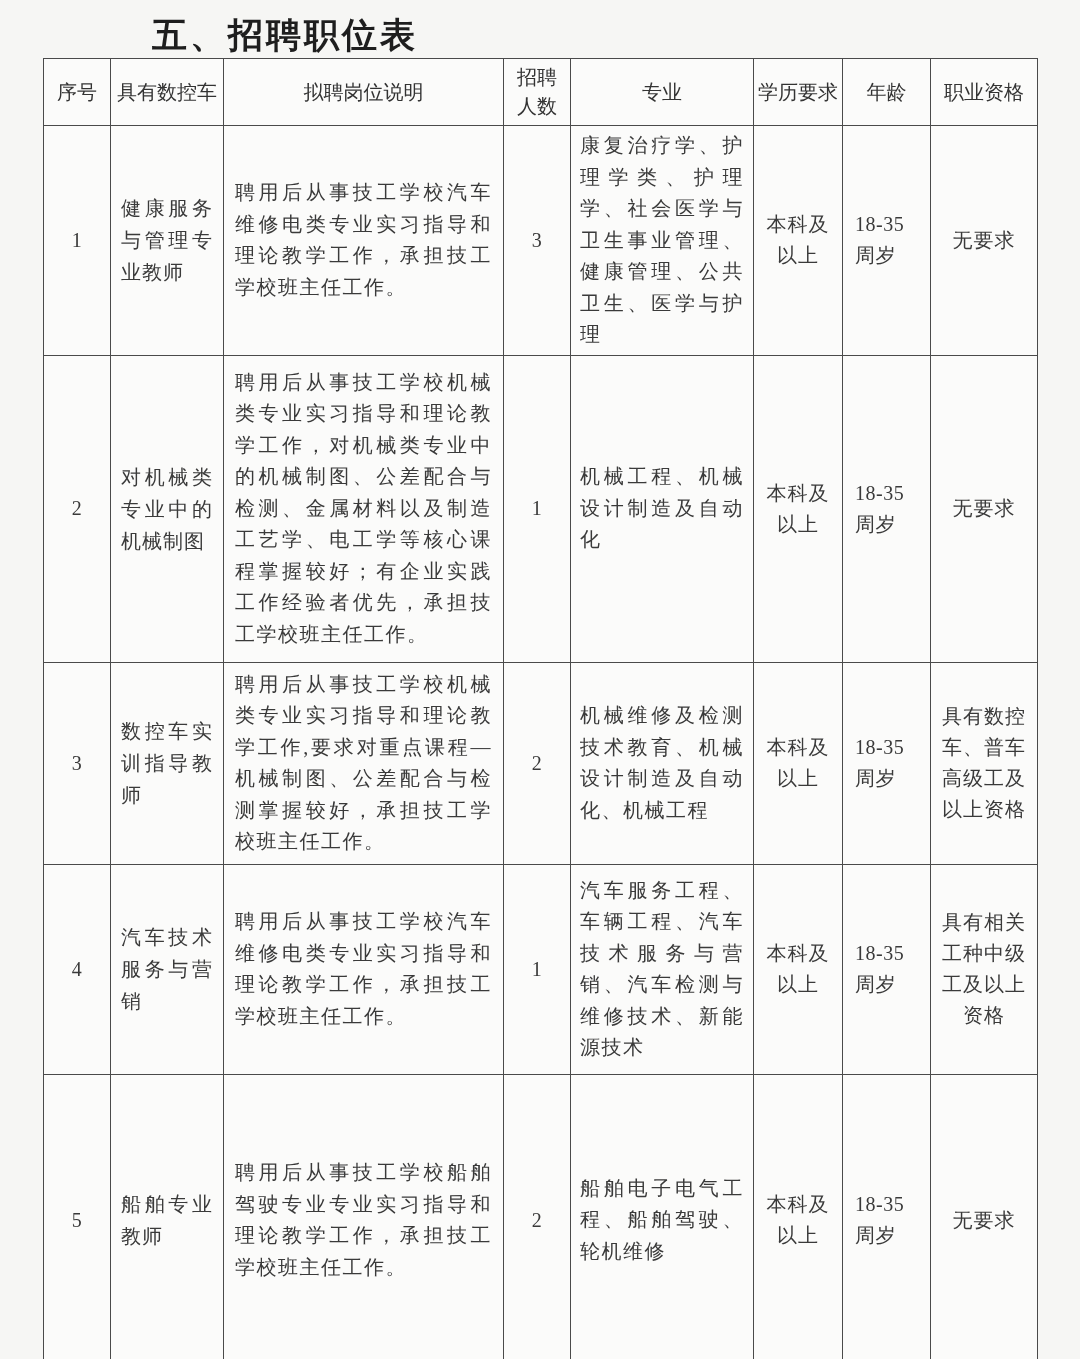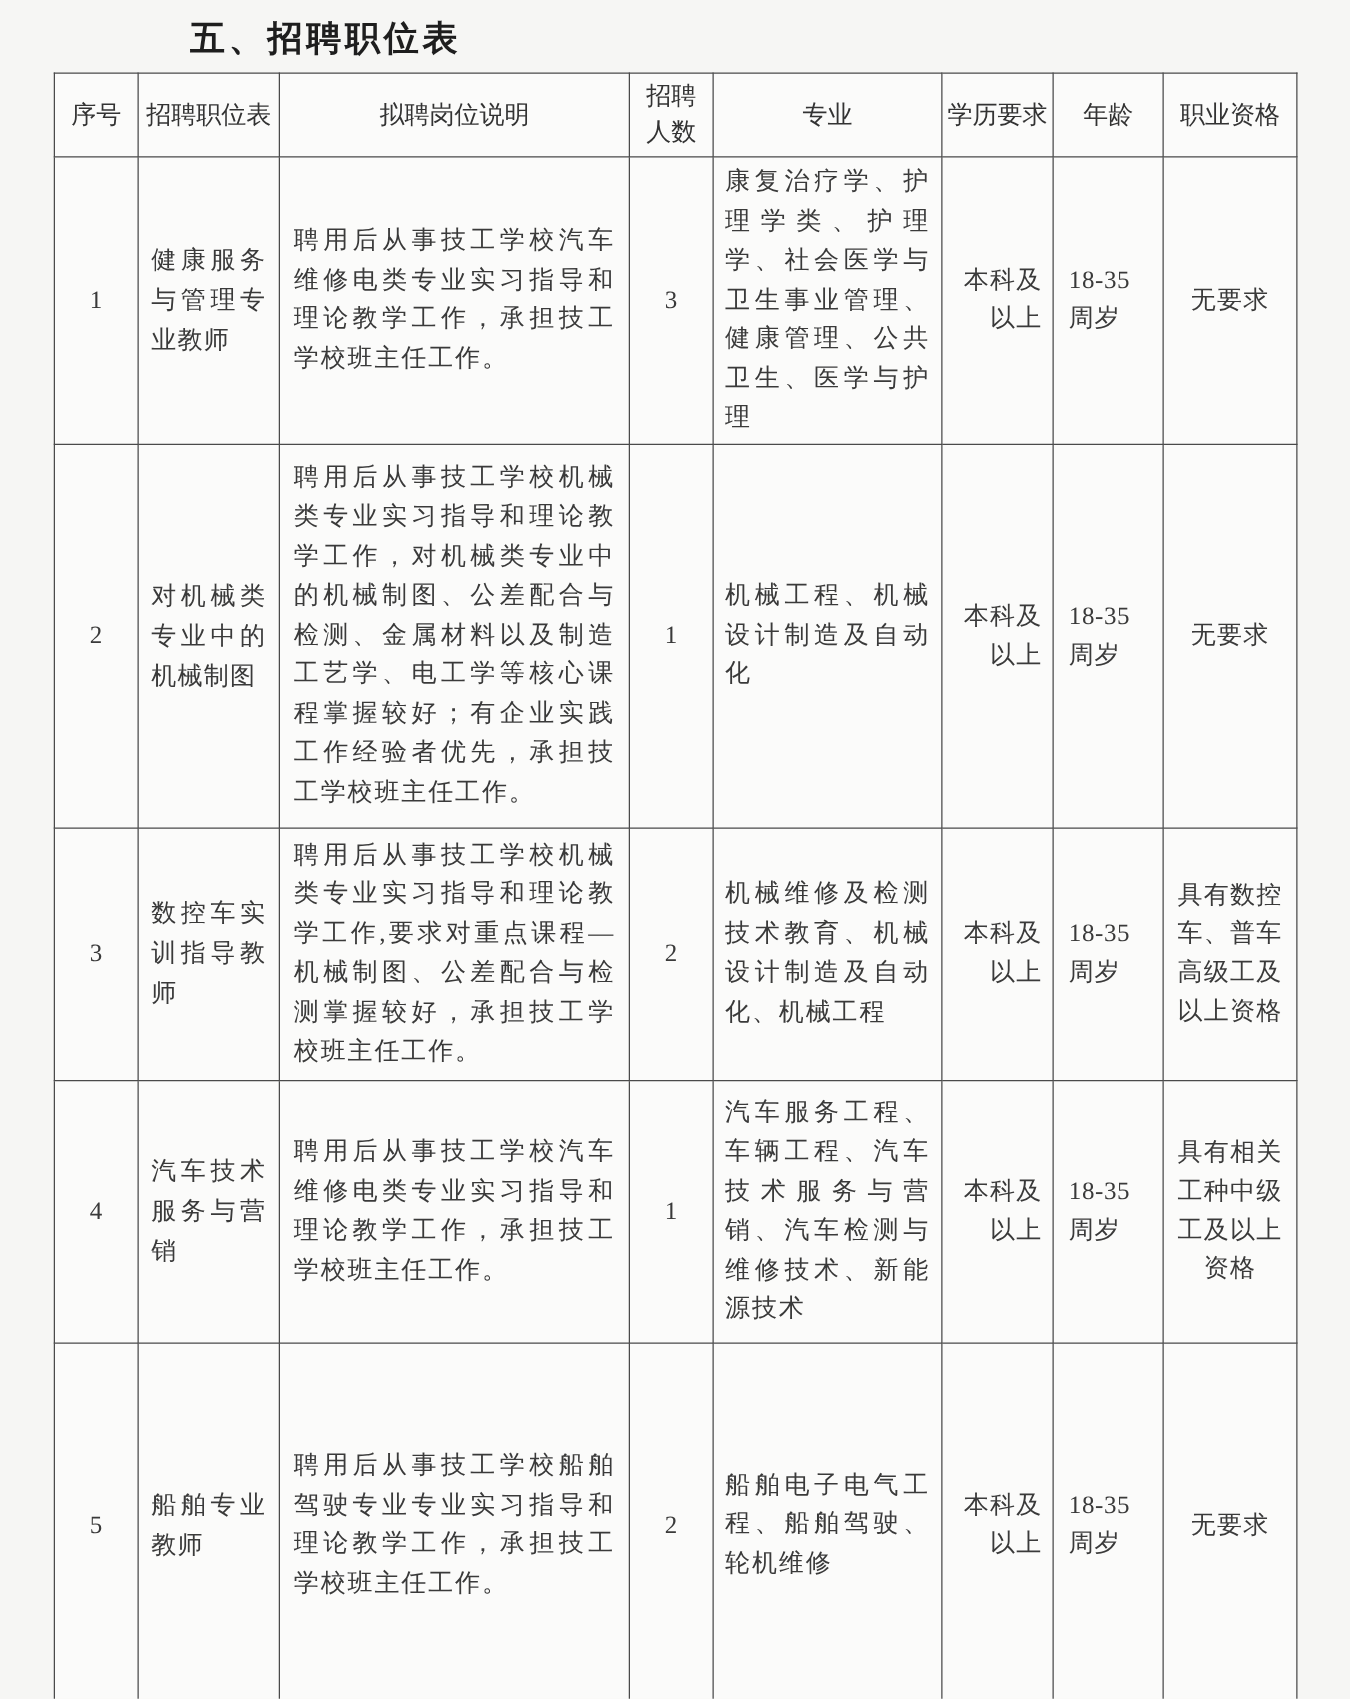--- a/index.html
+++ b/index.html
@@ -14,21 +14,21 @@
   .page {
     position: relative;
     width: 1080px; height: 1359px;
     overflow: hidden;
   }
   .doc-title {
     position: absolute;
     left: 152px; top: 12px;
     font-family: "Liberation Sans", sans-serif;
     font-weight: 700;
-    font-size: 28px;
+    font-size: 35px;
     color: #1e1e1e;
     letter-spacing: 3px;
   }
   table.job-table {
     position: absolute;
     left: 43px; top: 58px;
     width: 994px;
     border-collapse: collapse;
     table-layout: fixed;
     background: #fbfbfa;
@@ -68,21 +68,21 @@
     line-height: 31.5px;
     letter-spacing: 1.5px;
   }
   td.c-major {
     text-align: justify;
     padding: 4px 9px;
     line-height: 31.5px;
     letter-spacing: 1.5px;
   }
   td.c-edu {
-    text-align: right;
+    text-align: center;
     padding: 4px 8px;
     line-height: 31px;
     letter-spacing: 1px;
   }
   td.c-age {
     text-align: left;
     padding: 4px 12px;
     line-height: 31px;
     letter-spacing: 0.5px;
   }
@@ -107,21 +107,21 @@
       <col style="width:280px">
       <col style="width:67px">
       <col style="width:183px">
       <col style="width:89px">
       <col style="width:88px">
       <col style="width:107px">
     </colgroup>
     <tbody>
       <tr class="r-head">
         <th>序号</th>
-        <th>招聘职位表</th>
+        <th>具有数控车</th>
         <th>拟聘岗位说明</th>
         <th>招聘人数</th>
         <th>专业</th>
         <th>学历要求</th>
         <th>年龄</th>
         <th>职业资格</th>
       </tr>
 
       <tr class="r-1">
         <td class="c-no">1</td>

